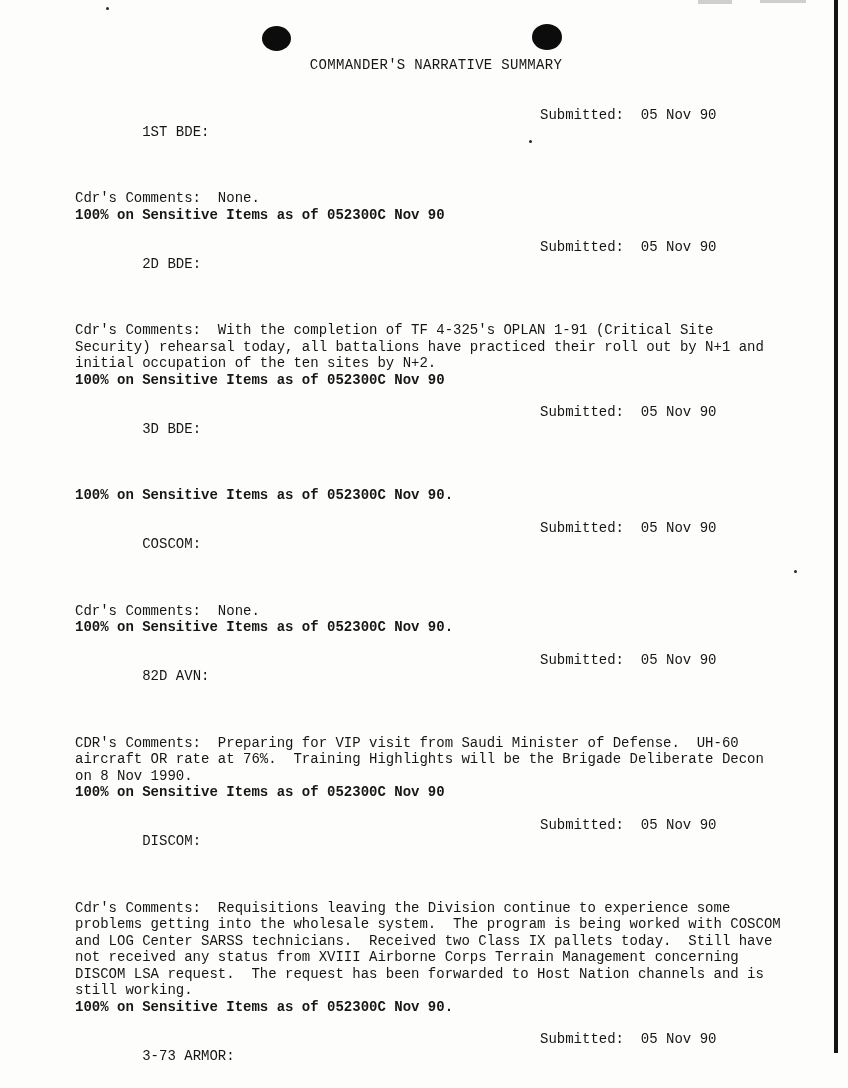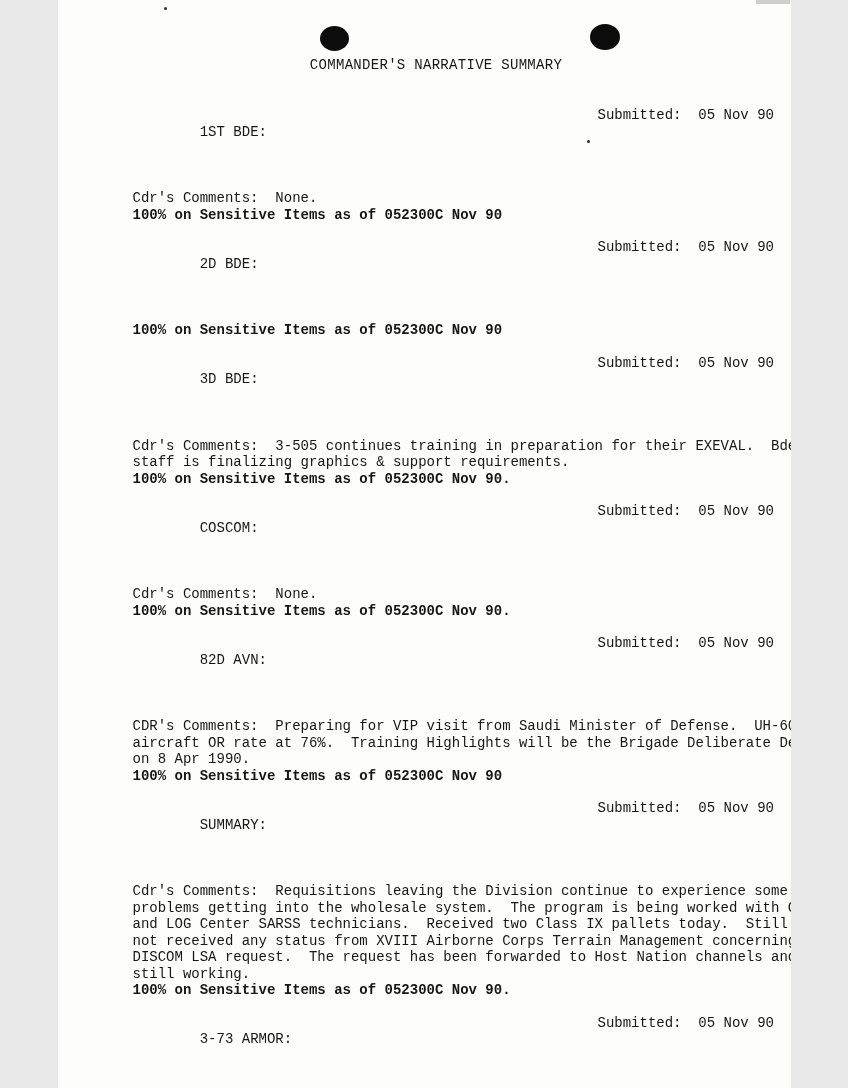--- a/index.html
+++ b/index.html
@@ -1,18 +1,18 @@
 <!DOCTYPE html>
 <html><head>
 <meta charset="utf-8">
 <style>
   html, body { margin: 0; padding: 0; background: #e8e8e8; }
   .page {
     position: relative;
-    width: 733px;
+    width: 848px;
     height: 1088px;
     margin: 0 auto;
     background: #fdfdfb;
     overflow: hidden;
     font-family: "Liberation Mono", "DejaVu Sans Mono", monospace;
     color: #161616;
     font-size: 14px;
     line-height: 16.5px;
   }
   
@@ -79,56 +79,57 @@
       </div>
       <div class="comments">Cdr's Comments:  None.</div>
       <div class="sensitive">100% on Sensitive Items as of 052300C Nov 90</div>
     </section>
 
     <section class="section">
       <div class="section-header">
         <span class="unit">2D BDE:</span>
         <span class="submitted">Submitted:  05 Nov 90</span>
       </div>
+      <div class="comments">Cdr's Comments:  With the completion of TF 4-325's OPLAN 1-91 (Critical Site
+Security) rehearsal today, all battalions have practiced their roll out by N+1 and
+initial occupation of the ten sites by N+2.</div>
       <div class="sensitive">100% on Sensitive Items as of 052300C Nov 90</div>
     </section>
 
     <section class="section">
       <div class="section-header">
         <span class="unit">3D BDE:</span>
         <span class="submitted">Submitted:  05 Nov 90</span>
       </div>
-      <div class="comments">Cdr's Comments:  3-505 continues training in preparation for their EXEVAL.  Bde
-staff is finalizing graphics &amp; support requirements.</div>
       <div class="sensitive">100% on Sensitive Items as of 052300C Nov 90.</div>
     </section>
 
     <section class="section">
       <div class="section-header">
         <span class="unit">COSCOM:</span>
         <span class="submitted">Submitted:  05 Nov 90</span>
       </div>
       <div class="comments">Cdr's Comments:  None.</div>
       <div class="sensitive">100% on Sensitive Items as of 052300C Nov 90.</div>
     </section>
 
     <section class="section">
       <div class="section-header">
         <span class="unit">82D AVN:</span>
         <span class="submitted">Submitted:  05 Nov 90</span>
       </div>
       <div class="comments">CDR's Comments:  Preparing for VIP visit from Saudi Minister of Defense.  UH-60
 aircraft OR rate at 76%.  Training Highlights will be the Brigade Deliberate Decon
-on 8 Apr 1990.</div>
+on 8 Nov 1990.</div>
       <div class="sensitive">100% on Sensitive Items as of 052300C Nov 90</div>
     </section>
 
     <section class="section">
       <div class="section-header">
-        <span class="unit">SUMMARY:</span>
+        <span class="unit">DISCOM:</span>
         <span class="submitted">Submitted:  05 Nov 90</span>
       </div>
       <div class="comments">Cdr's Comments:  Requisitions leaving the Division continue to experience some
 problems getting into the wholesale system.  The program is being worked with COSCOM
 and LOG Center SARSS technicians.  Received two Class IX pallets today.  Still have
 not received any status from XVIII Airborne Corps Terrain Management concerning
 DISCOM LSA request.  The request has been forwarded to Host Nation channels and is
 still working.</div>
       <div class="sensitive">100% on Sensitive Items as of 052300C Nov 90.</div>
     </section>

